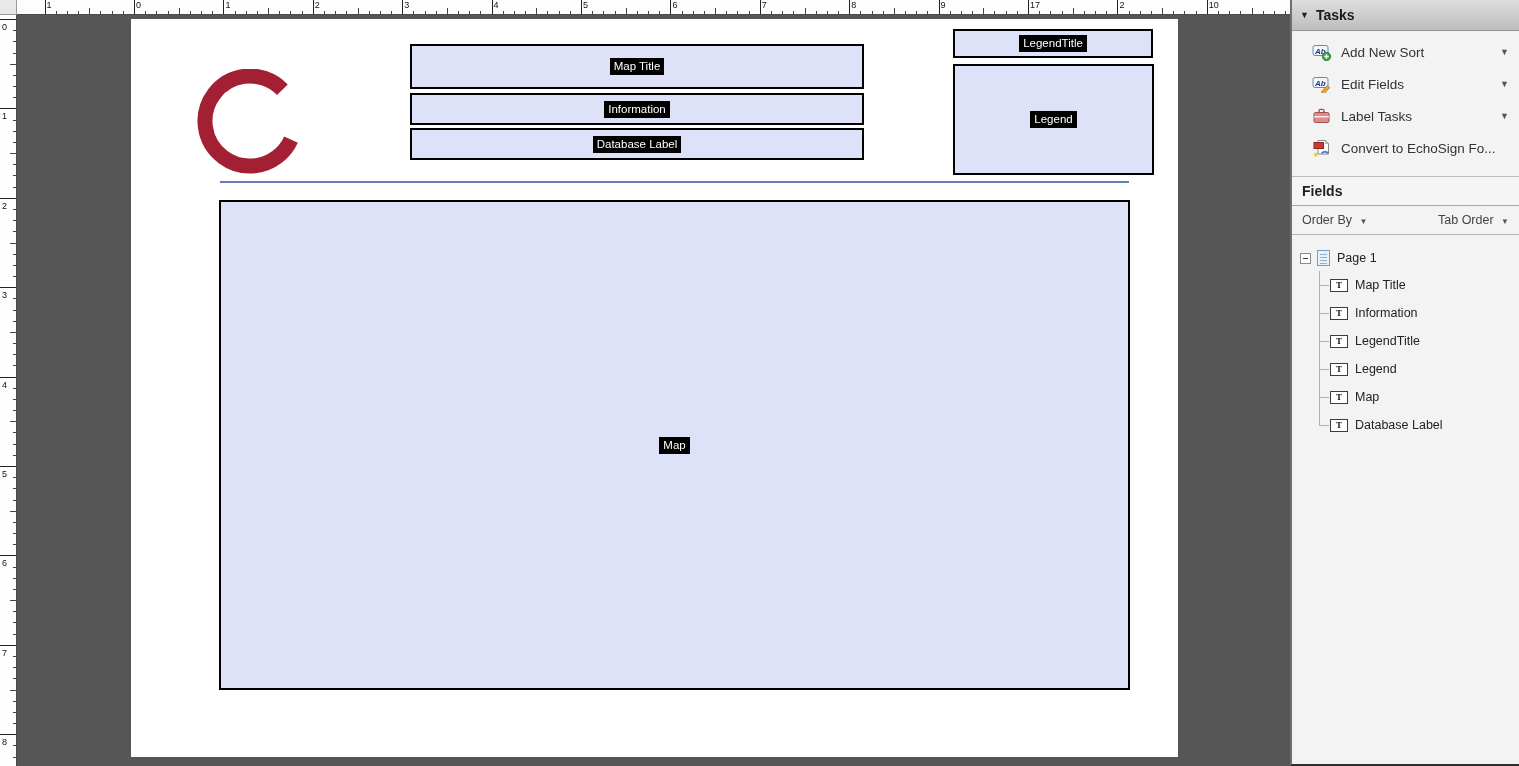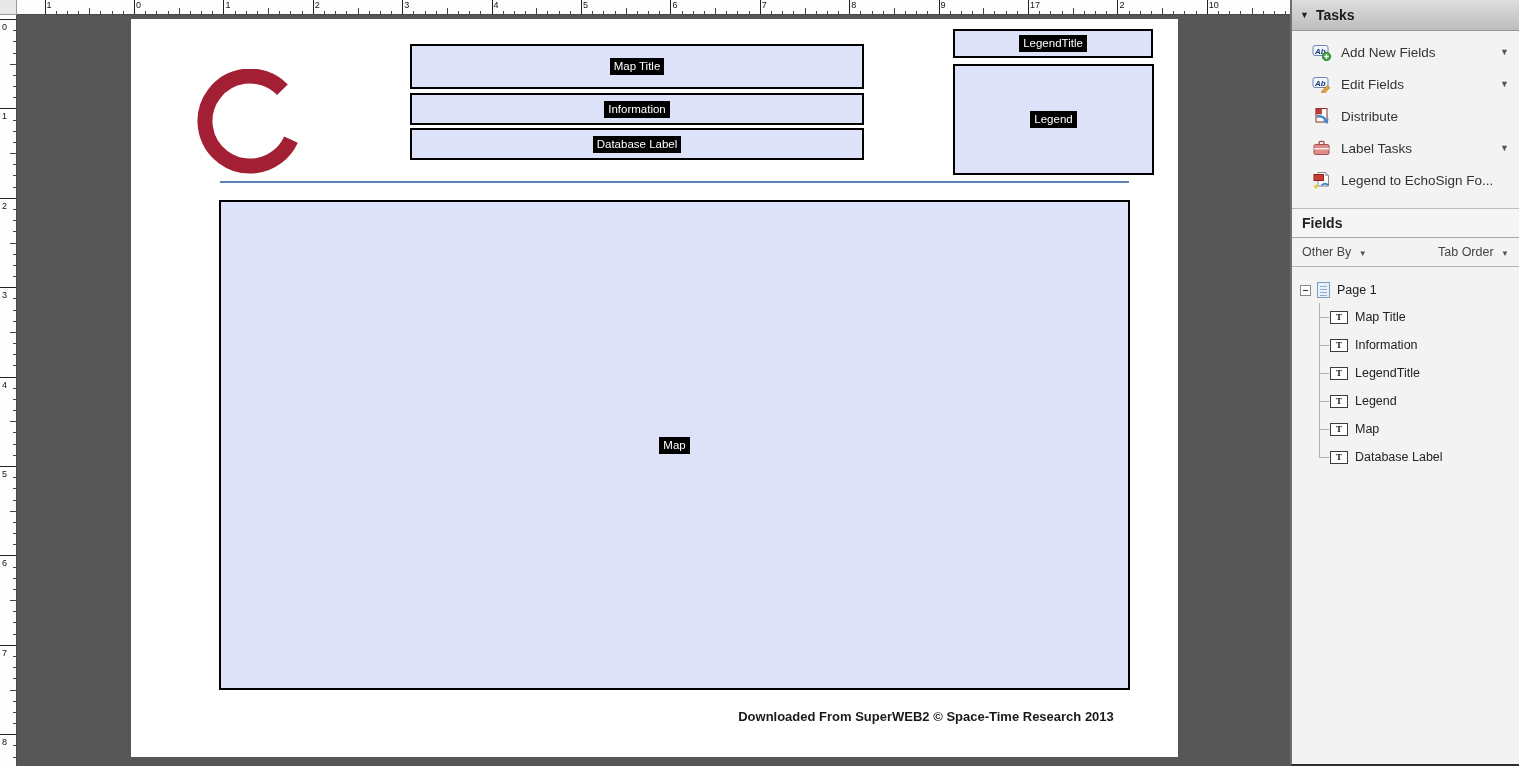--- a/index.html
+++ b/index.html
@@ -336,66 +336,55 @@
       <div class="form-field f-legend">
         <span class="black-label">Legend</span>
       </div>
 
       <div class="blue-rule"></div>
 
       <div class="form-field f-map">
         <span class="black-label">Map</span>
       </div>
 
-      <div class="doc-footer">Downloaded From SuperWEB2 © Space-Time Research 2013</div>
     </div>
   </div>
 </div>
 
 <div class="side-panel">
 
   <div class="tasks-header">
     <span class="tri">▼</span>
     <span>Tasks</span>
   </div>
 
   <div class="task-list">
 
     <div class="task-item">
       <svg class="ticon" viewBox="0 0 20 18">
         <rect x="1" y="2.5" width="15" height="10" rx="2" fill="#f2f6fb" stroke="#6b86b5"></rect>
         <text x="3" y="10.5" font-size="8" font-weight="bold" font-style="italic" fill="#1d3f7a">Ab</text>
         <circle cx="14.5" cy="13.5" r="4.2" fill="#3fa33f" stroke="#2d7a2d" stroke-width="0.8"></circle>
         <path d="M14.5 11.3v4.4M12.3 13.5h4.4" stroke="#fff" stroke-width="1.4"></path>
       </svg>
-      <span class="tlabel">Add New Fields</span>
+      <span class="tlabel">Add New Sort</span>
       <span class="drop">▼</span>
     </div>
 
     <div class="task-item">
       <svg class="ticon" viewBox="0 0 20 18">
         <rect x="1" y="2.5" width="15" height="10" rx="2" fill="#f2f6fb" stroke="#6b86b5"></rect>
         <text x="3" y="10.5" font-size="8" font-weight="bold" font-style="italic" fill="#1d3f7a">Ab</text>
         <path d="M9.5 16.5 L15.5 10.5 l2.3 2.3 L11.8 18.8 Z" fill="#e8a33d" stroke="#a06a1a" stroke-width="0.7"></path>
         <path d="M9.5 16.5 l-1 3 3-0.8 z" fill="#caa36a"></path>
       </svg>
       <span class="tlabel">Edit Fields</span>
       <span class="drop">▼</span>
     </div>
 
-    <div class="task-item">
-      <svg class="ticon" viewBox="0 0 20 18">
-        <rect x="4" y="1.5" width="11" height="13.5" fill="#fff" stroke="#8a2e28"></rect>
-        <path d="M4 1.5 h5.5 v5.5 h-5.5 z" fill="#c23b33" stroke="#8a2e28" stroke-width="0.6"></path>
-        <path d="M4.5 9.5 C 9.5 8.5, 13.5 10.5, 14 15" stroke="#4a86c8" stroke-width="2.4" fill="none"></path>
-        <path d="M10.8 14 L15.6 17 L16.6 11.6 Z" fill="#4a86c8"></path>
-      </svg>
-      <span class="tlabel">Distribute</span>
-      <span class="drop"></span>
-    </div>
 
     <div class="task-item">
       <svg class="ticon" viewBox="0 0 20 18">
         <rect x="2" y="5.5" width="15" height="10" rx="1.5" fill="#e08a8a" stroke="#a05050"></rect>
         <path d="M7 5.5 V4 a1.6 1.6 0 0 1 1.6-1.6 h1.8 A1.6 1.6 0 0 1 12 4 v1.5" fill="none" stroke="#a05050" stroke-width="1.4"></path>
         <line x1="2" y1="9.8" x2="17" y2="9.8" stroke="#fff" stroke-width="1.2"></line>
       </svg>
       <span class="tlabel">Label Tasks</span>
       <span class="drop">▼</span>
     </div>
@@ -403,30 +392,30 @@
 
 
   <div class="task-item">
     <svg class="ticon" viewBox="0 0 20 18">
       <path d="M6 1.5 h7.5 l3 3 V15 h-10.5 z" fill="#fff" stroke="#8a8a8a"></path>
       <path d="M13.5 1.5 l3 3 h-3 z" fill="#d8d8d8" stroke="#8a8a8a" stroke-width="0.6"></path>
       <rect x="2" y="3.5" width="9.5" height="6" fill="#cc3b30" stroke="#8e2520"></rect>
       <text x="0.5" y="17.5" font-size="7.5" fill="#e8c227">★</text>
       <path d="M9.5 14.5 q3.5 -3.5 7 0" stroke="#4a86c8" stroke-width="1.8" fill="none"></path>
     </svg>
-    <span class="tlabel">Legend to EchoSign Fo...</span>
+    <span class="tlabel">Convert to EchoSign Fo...</span>
   </div>
 
   <div class="fields-header">
     <span>Fields</span>
   </div>
 
   <div class="sort-row">
     <span class="opt">
-      <span>Other By</span>
+      <span>Order By</span>
       <span class="drop">▼</span>
     </span>
     <span class="opt">
       <span>Tab Order</span>
       <span class="drop">▼</span>
     </span>
   </div>
 
   <div class="tree">
     <div class="tree-vline"></div>

